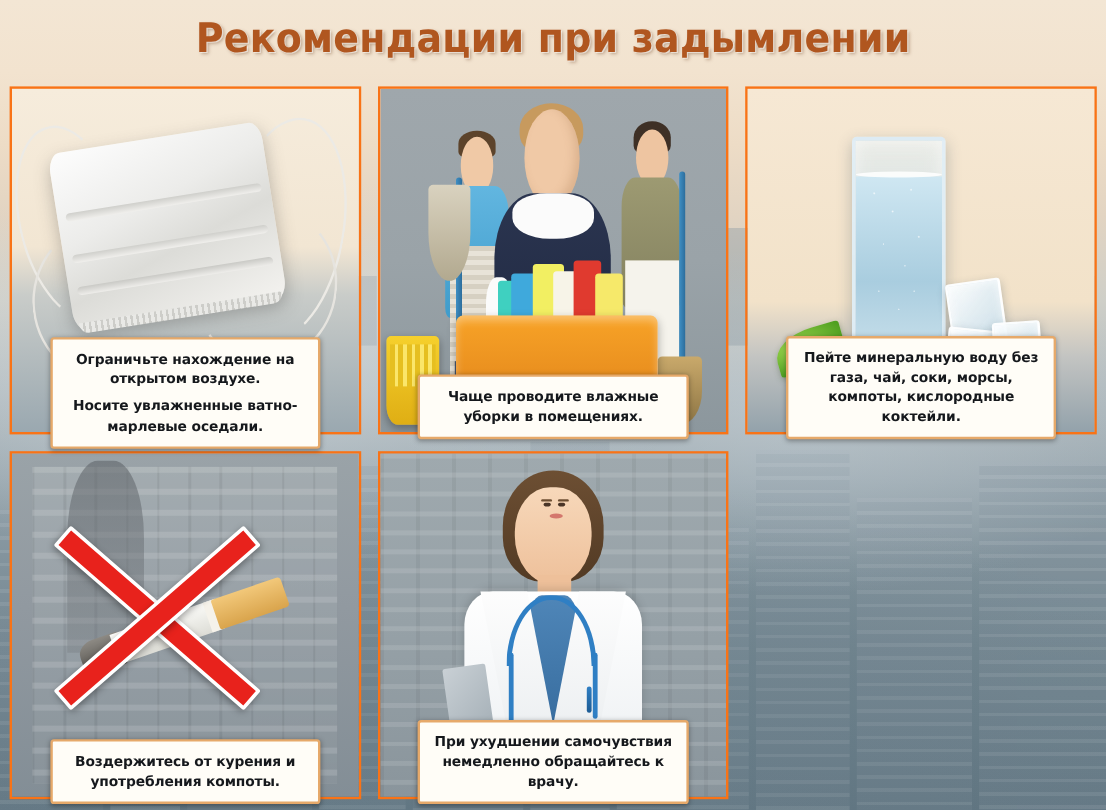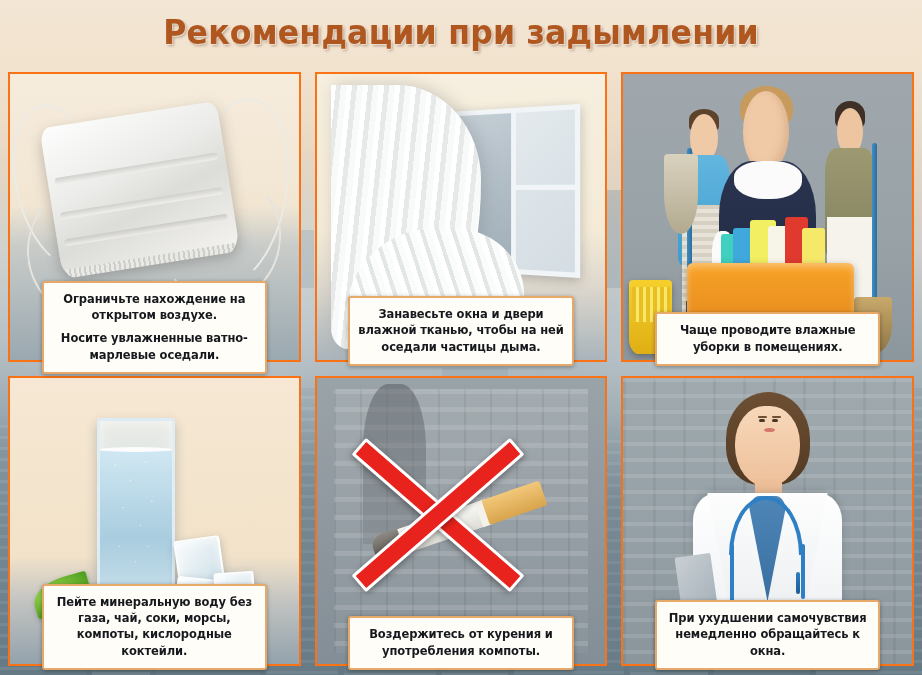--- a/index.html
+++ b/index.html
@@ -463,35 +463,20 @@
           <div class="mask-pleat"></div>
           <div class="mask-edge"></div>
         </div>
       </div>
       <div class="caption tall">
         <p>Ограничьте нахождение на открытом воздухе.</p>
         <p>Носите увлажненные ватно-марлевые оседали.</p>
       </div>
     </div>
 
-    <div class="panel p2">
-      <div class="photo">
-        <div class="bgfill"></div>
-        <div class="window-frame">
-          <div class="pane a"></div>
-          <div class="mullion-v"></div>
-          <div class="mullion-h"></div>
-        </div>
-        <div class="curtain"></div>
-        <div class="curtain-sweep"></div>
-      </div>
-      <div class="caption">
-        <p>Занавесьте окна и двери влажной тканью, чтобы на ней оседали частицы дыма.</p>
-      </div>
-    </div>
 
     <div class="panel p4">
       <div class="photo">
         <div class="bgfill"></div>
         <div class="bld" style="left:4%;width:26%;"></div>
         <div class="bld" style="left:36%;width:30%;"></div>
         <div class="bld" style="left:70%;width:26%;"></div>
 
         <div class="person man">
           <div class="hair"></div>
@@ -598,18 +583,18 @@
           <div class="lapel-r"></div>
           <div class="stetho-tube t1"></div>
           <div class="stetho-drop" style="left:27%;top:56%;height:24%;"></div>
           <div class="stetho-drop" style="right:27%;top:56%;height:20%;"></div>
           <div class="stetho-bell" style="left:24%;top:78%;"></div>
           <div class="pen"></div>
           <div class="clipboard"></div>
         </div>
       </div>
       <div class="caption">
-        <p>При ухудшении самочувствия немедленно обращайтесь к окна.</p>
+        <p>При ухудшении самочувствия немедленно обращайтесь к врачу.</p>
       </div>
     </div>
 
   </div>
 </div>
 
 </body></html>

